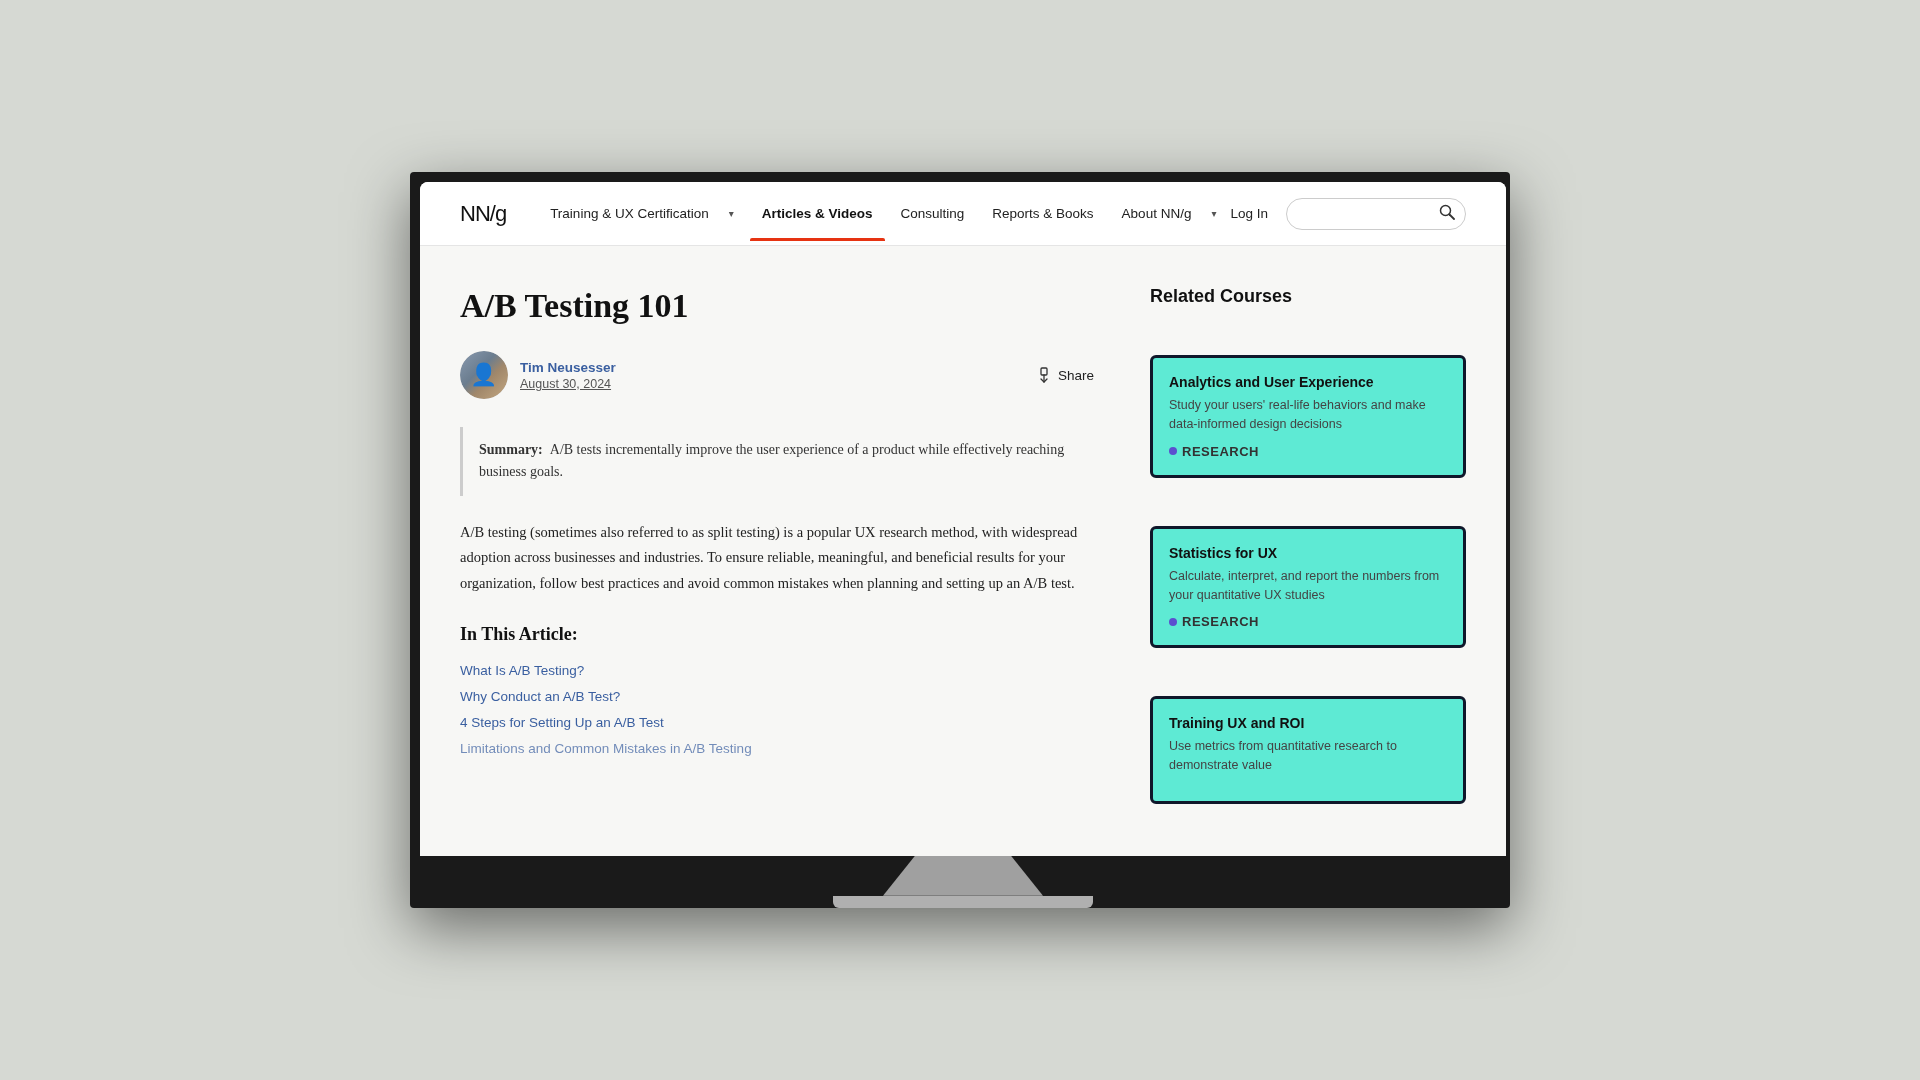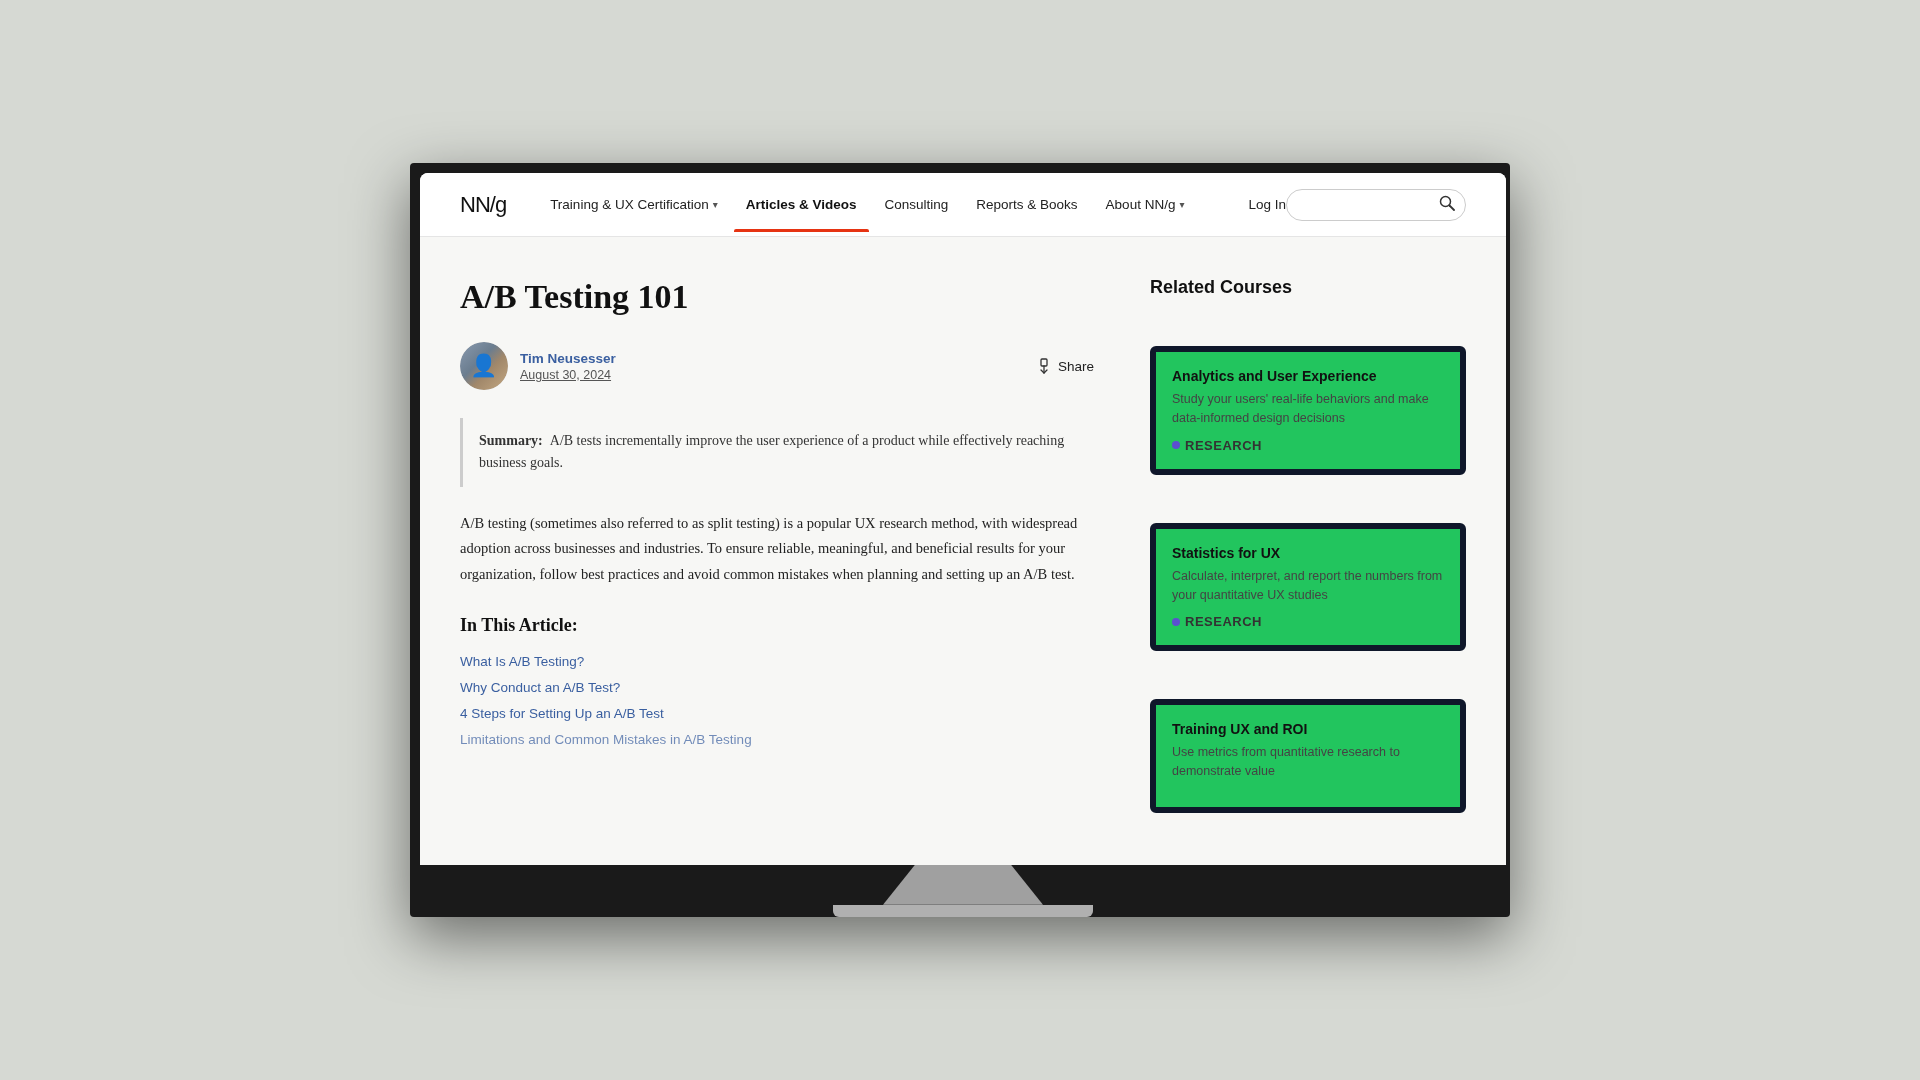--- a/index.html
+++ b/index.html
@@ -71,21 +71,21 @@
     .nav-item {
       font-family: Arial, sans-serif;
       font-size: 13.5px;
       color: #222;
       padding: 8px 12px;
       cursor: pointer;
       white-space: nowrap;
       text-decoration: none;
       display: flex;
       align-items: center;
-      gap: 4px;
+      gap: 20px;
       position: relative;
     }
     .nav-item.active {
       color: #111;
       font-weight: 600;
     }
     .nav-item.active::after {
       content: '';
       position: absolute;
       bottom: -12px;
@@ -95,21 +95,21 @@
       background: #e63312;
       border-radius: 2px 2px 0 0;
     }
     .chevron {
       font-size: 10px;
       color: #555;
     }
     .nav-right {
       display: flex;
       align-items: center;
-      gap: 0;
+      gap: 18px;
       margin-left: auto;
     }
     .login-btn {
       font-family: Arial, sans-serif;
       font-size: 13.5px;
       color: #222;
       cursor: pointer;
       text-decoration: none;
     }
     .search-box {
@@ -265,22 +265,22 @@
       flex-shrink: 0;
     }
     .related-heading {
       font-family: Arial, sans-serif;
       font-size: 18px;
       font-weight: 700;
       color: #111;
       margin-bottom: 16px;
     }
     .course-card {
-      background: #22c55e;
-      border: 6px solid #0f172a;
+      background: #5eead4;
+      border: 3px solid #0f172a;
       border-radius: 6px;
       padding: 16px;
       margin-bottom: 12px;
       cursor: pointer;
       margin-top: 48px;
     }
     .course-title {
       font-family: Arial, sans-serif;
       font-size: 14px;
       font-weight: 700;

